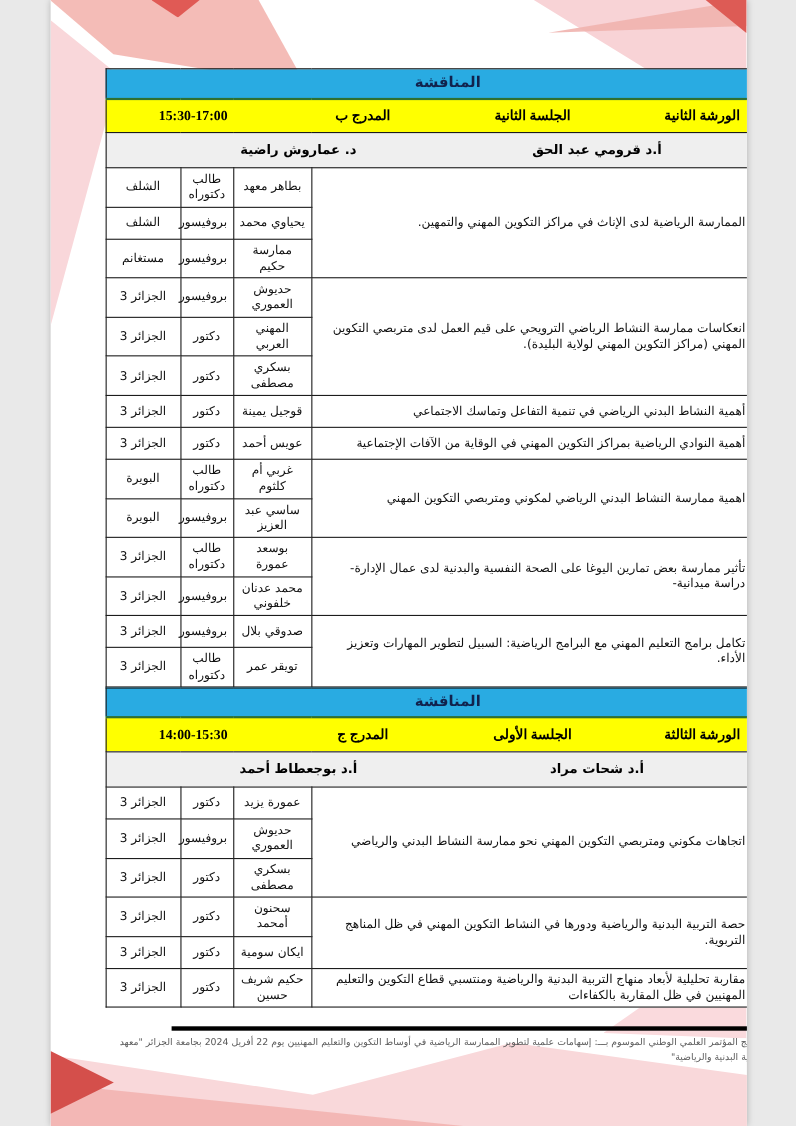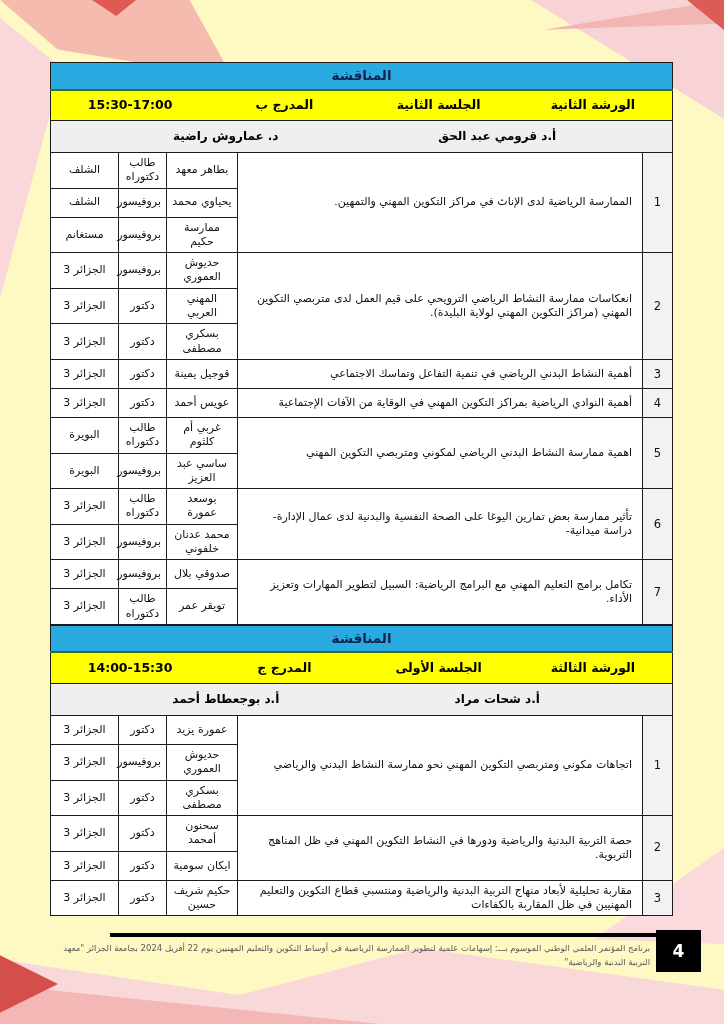--- a/index.html
+++ b/index.html
@@ -1,18 +1,18 @@
 <!DOCTYPE html>
 <html lang="ar" style="--discussion_bg: #29abe2; --session_bg: #ffff00; --chairs_bg: #efefef; --accent_green: #2f7031; --accent_red: #dd5b55; --decor_pink: #f8d3d6;"><head>
 <meta charset="utf-8">
 <style>
   * { margin:0; padding:0; box-sizing:border-box; }
   html,body { background:#e9e9e9; }
   body { font-family:"DejaVu Sans", sans-serif; }
-  .page { position:relative; width:724px; height:1024px; background:#fef9c3; overflow:hidden; margin:0 auto;
+  .page { position:relative; width:633px; height:1024px; background:#ffffff; overflow:hidden; margin:0 auto;
           box-shadow:0 0 6px rgba(0,0,0,.25); }
   
   .decor { position:absolute; z-index:1; pointer-events:none; }
   .d1 { left:0; top:0; width:240px; height:130px; background:#f2b0aa;
         clip-path:polygon(0 0,79% 0,97% 60%,24% 38%); opacity:.85; }
   .d2 { left:0; top:18px; width:120px; height:280px; background:#f9d7da;
         clip-path:polygon(0 0,52% 18%,0 100%); }
   .d3 { left:92px; top:0; width:44px; height:16px; background:#e05a55;
         clip-path:polygon(0 0,100% 0,55% 100%); }
   .d4 { right:0; top:0; width:210px; height:125px; background:#f8d3d6;
@@ -32,21 +32,21 @@
 
   .content { position:absolute; left:50px; top:62px; width:622px; z-index:2; }
   table.program-table { width:622px; border-collapse:collapse; table-layout:fixed; direction:rtl; }
   .program-table td { border:1.4px solid #1c1c1c; text-align:center; vertical-align:middle;
         font-size:11px; color:#111; padding:3px 5px; background:#fff; height:29px; line-height:1.3; }
   td.discussion { background:var(--discussion_bg,#29abe2); font-weight:bold; font-size:13.5px;
         height:27px; color:#11224d; }
   tr.session-row td { background:var(--session_bg,#ffff00); padding:4px 2px; height:31px;
         border-top:2.5px solid var(--accent_green,#2f7031); }
   .hdr-flex { display:flex; direction:rtl; }
-  .hdr-flex span { flex:1; font-weight:bold; font-size:12.5px; color:#000; }
+  .hdr-flex span { flex:1; font-weight:bold; font-size:12.5px; color:#000;font-family:Liberation Serif, serif; }
   tr.chairs-row td { background:var(--chairs_bg,#efefef); height:32px; padding:4px 2px; }
   .chairs-flex { display:flex; direction:rtl; max-width:88%; margin:0 auto; }
   .chairs-flex span { flex:1; font-weight:bold; font-size:12px; color:#000; }
   td.numcell { background:#f2f2f2; font-size:11.5px; }
   td.topiccell { font-size:11px; padding:3px 10px;text-align:right; }
   .ltr { direction:ltr; unicode-bidi:isolate; }
 
   .footer { position:absolute; z-index:3; left:0; top:0; width:724px; height:1024px; pointer-events:none; }
   .footer-line { position:absolute; left:110px; top:933px; width:548px; height:4px; background:#000; }
   .page-num-box { position:absolute; left:656px; top:930px; width:45px; height:42px; background:#000;

